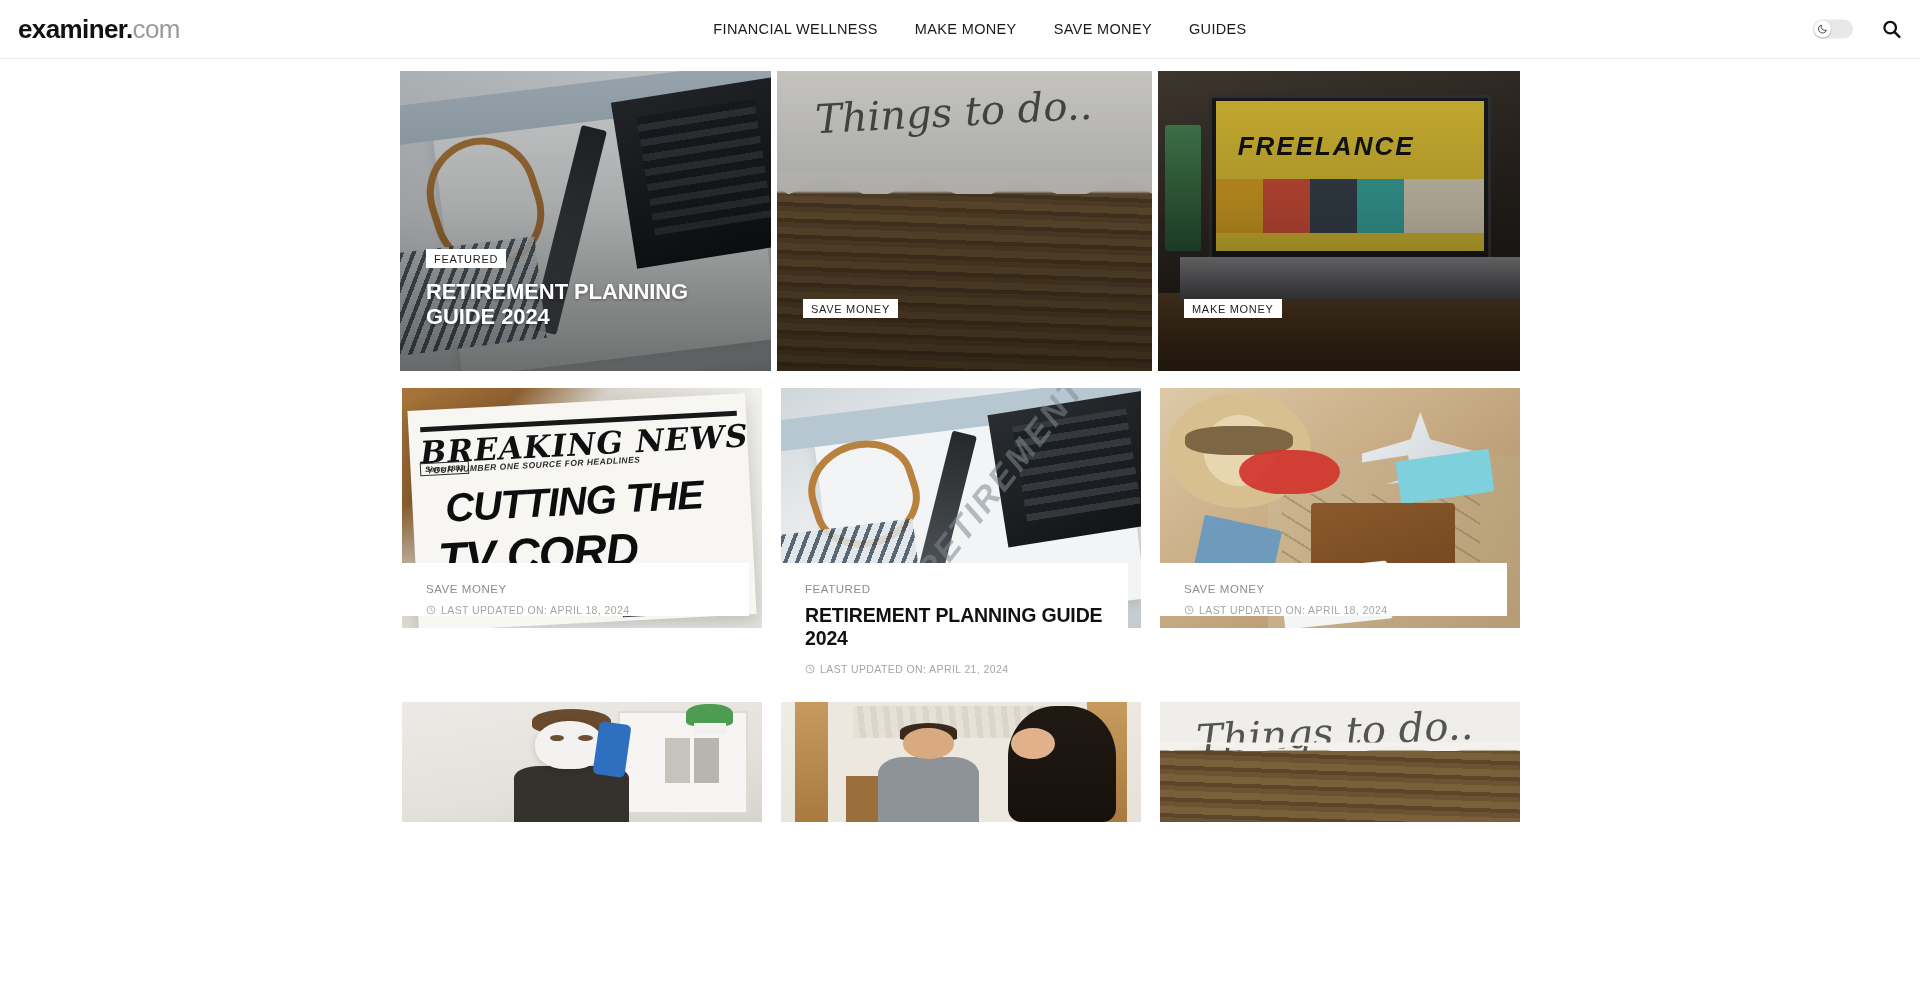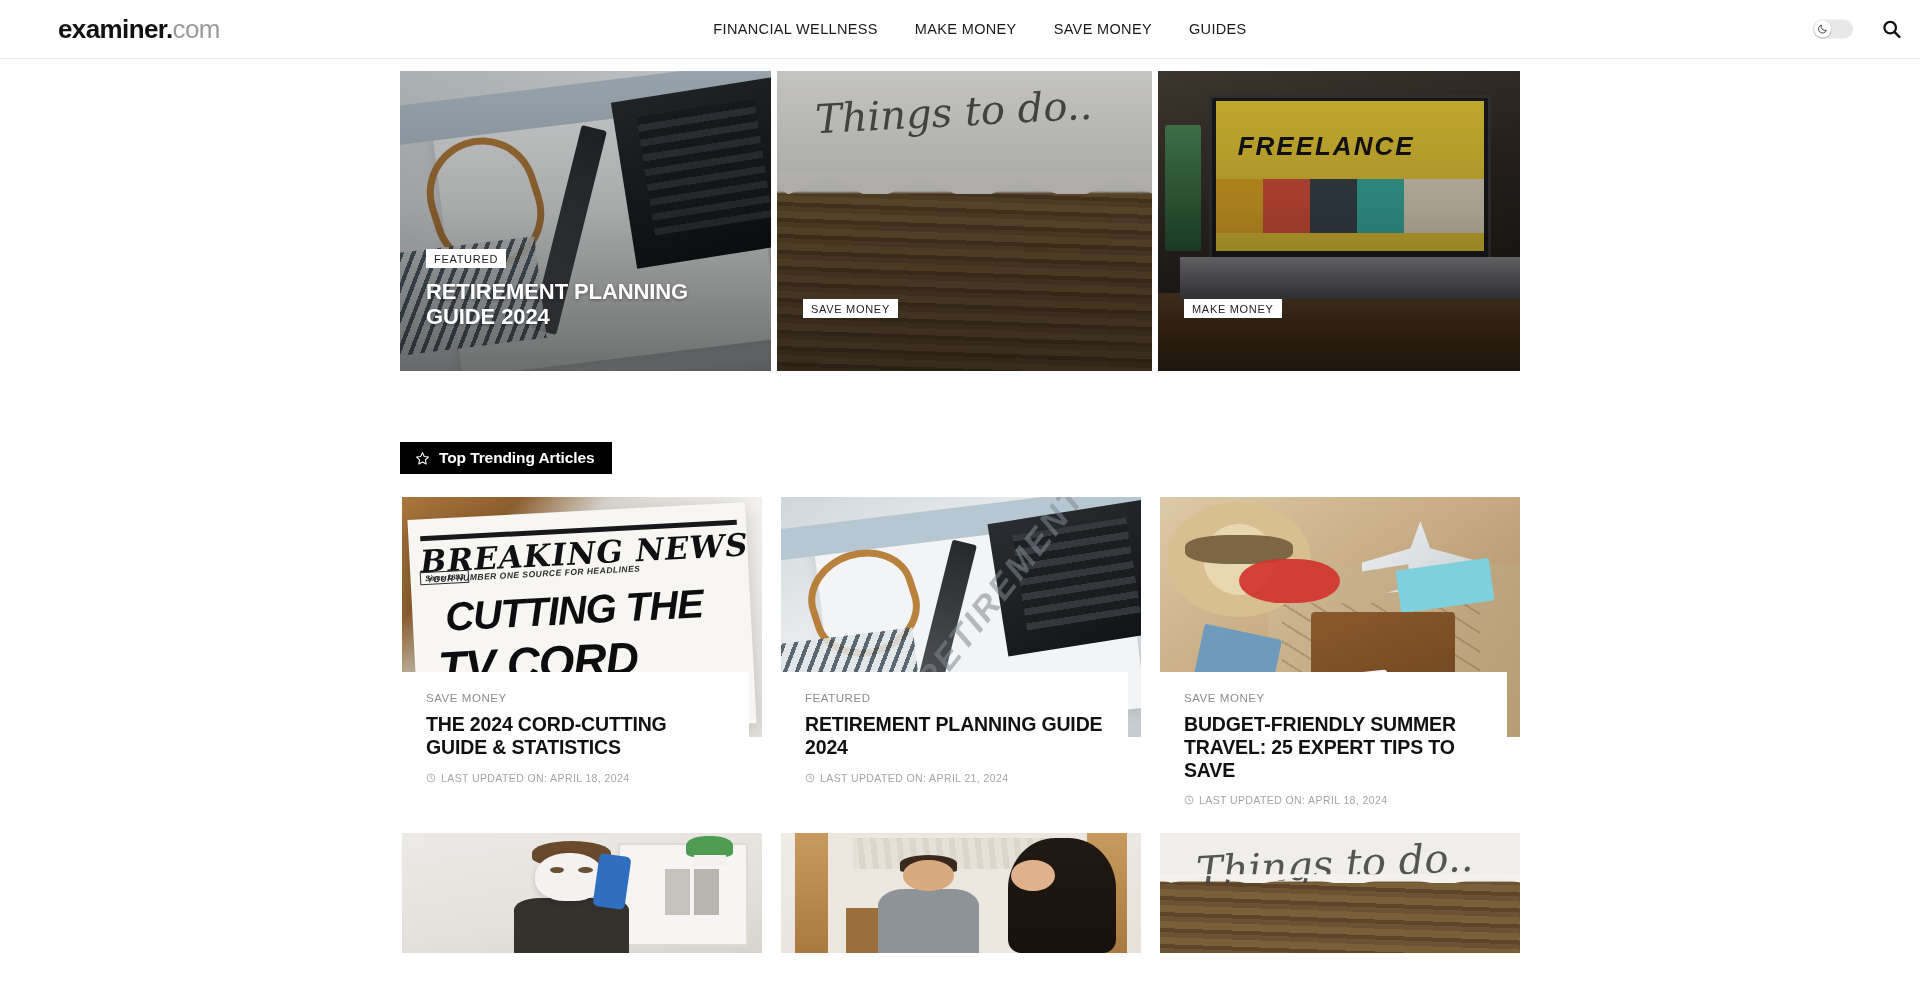--- a/index.html
+++ b/index.html
@@ -21,21 +21,21 @@
     align-items: center;
   }
   .logo {
     position: absolute;
     left: 18px; top: 50%;
     transform: translateY(-50%);
     font-size: 26px;
     letter-spacing: -0.6px;
     white-space: nowrap;
   }
-  .logo .lg-main { font-weight: 700; color: #111111; margin-left: 40px; }
+  .logo .lg-main { font-weight: 700; color: #111111; }
   .logo .lg-dot  { font-weight: 700; color: #111111; }
   .logo .lg-com  { font-weight: 400; color: #9a9a9a; }
 
   .nav {
     margin: 9px auto;
     display: flex;
     align-items: center;
     gap: 37px;
     padding-left: 40px;
   }
@@ -375,50 +375,40 @@
         <i class="base"></i>
       </div>
       <div class="hero-shade"></div>
       <div class="hero-body">
         <span class="hero-badge">MAKE MONEY</span>
       </div>
     </article>
 
   </section>
 
-  <div class="section-head">
-    <div class="section-rule"></div>
-    <span class="section-tab">
-      <svg width="15" height="15" viewBox="0 0 24 24">
-        <path d="M12 2.6l2.9 6.1 6.6.9-4.8 4.6 1.2 6.6L12 17.6 6.1 20.8l1.2-6.6L2.5 9.6l6.6-.9z" fill="none" stroke="#ffffff" stroke-width="1.7" stroke-linejoin="round"></path>
-      </svg>
-      <span>Top Trending Articles</span>
-    </span>
-  </div>
 
   <section class="grid">
 
     <div class="gcol">
       <article class="card">
         <div class="card-img">
           <div class="ph ph-news">
             <i class="paper"></i>
               <i class="rule1"></i>
               <i class="head">BREAKING NEWS</i>
             <i class="since">Since 1883</i>
               <i class="sub">YOUR NUMBER ONE SOURCE FOR HEADLINES</i>
             <i class="big1">CUTTING THE</i>
               <i class="big2">TV CORD</i>
             <i class="box"></i>
               <i class="boxt">ECONOMICAL CHOICES</i>
           </div>
         </div>
         <div class="card-body">
           <div class="card-cat">SAVE MONEY</div>
-          <h3 class="card-title">THE 2024 CORD-CUTTING GUIDE &amp; STATISTICS</h3>
           <div class="card-date">
             <svg width="10" height="10" viewBox="0 0 24 24">
               <circle cx="12" cy="12" r="9.5" fill="none" stroke="#a5a5a5" stroke-width="2"></circle>
               <path d="M12 6.5V12l4 2.4" fill="none" stroke="#a5a5a5" stroke-width="2" stroke-linecap="round"></path>
             </svg>
             <span>LAST UPDATED ON: APRIL 18, 2024</span>
           </div>
         </div>
       </article>
     </div>
@@ -462,21 +452,20 @@
             <i class="wallet"></i>
               <i class="hat"></i>
               <i class="hatband"></i>
               <i class="glasses"></i>
             <i class="blue"></i>
               <i class="phone"></i>
           </div>
         </div>
         <div class="card-body">
           <div class="card-cat">SAVE MONEY</div>
-          <h3 class="card-title">BUDGET-FRIENDLY SUMMER TRAVEL: 25 EXPERT TIPS TO SAVE</h3>
           <div class="card-date">
             <svg width="10" height="10" viewBox="0 0 24 24">
               <circle cx="12" cy="12" r="9.5" fill="none" stroke="#a5a5a5" stroke-width="2"></circle>
               <path d="M12 6.5V12l4 2.4" fill="none" stroke="#a5a5a5" stroke-width="2" stroke-linecap="round"></path>
             </svg>
             <span>LAST UPDATED ON: APRIL 18, 2024</span>
           </div>
         </div>
       </article>
     </div>

